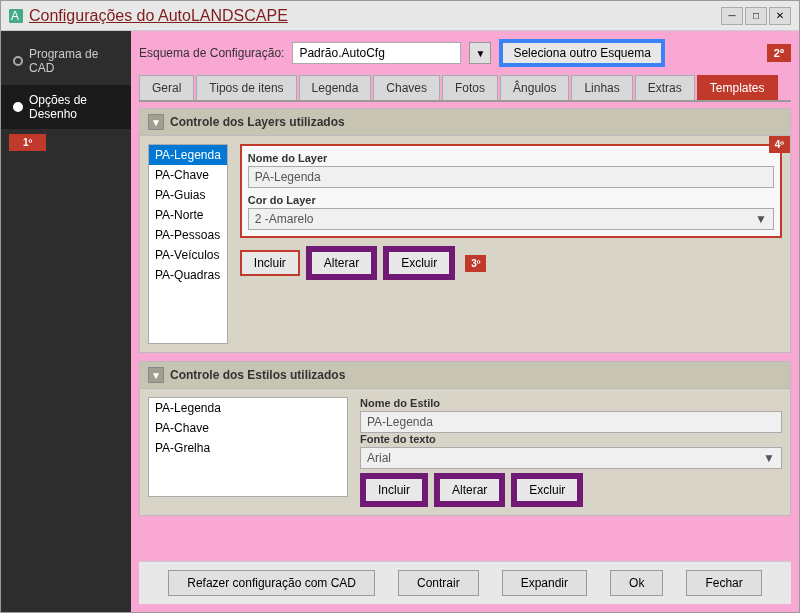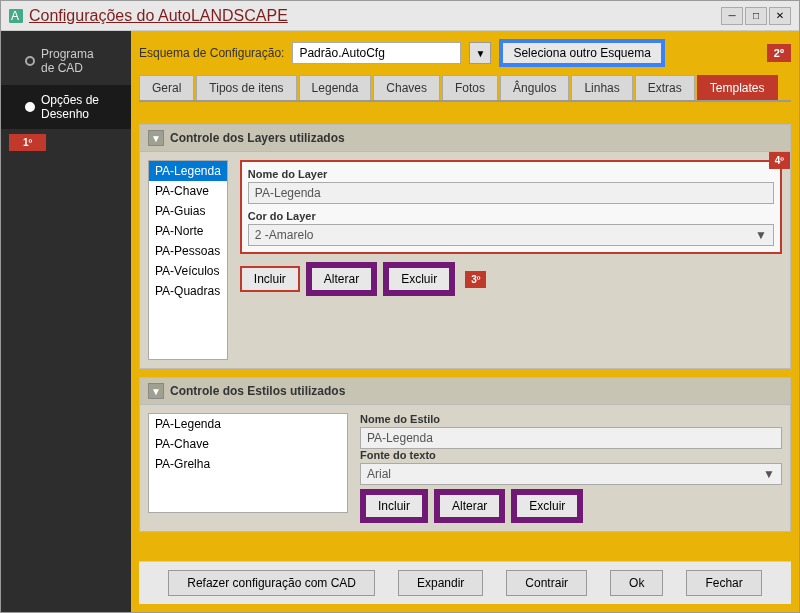--- a/index.html
+++ b/index.html
@@ -10,36 +10,36 @@
     .title-bar { background: #e8e8e8; padding: 6px 8px; display: flex; align-items: center; justify-content: space-between; border-bottom: 1px solid #ccc; height: 30px; }
     .title-bar-left { display: flex; align-items: center; gap: 6px; }
     .title-bar-icon { width: 14px; height: 14px; background: #666; border-radius: 2px; }
     .title-bar-title { font-size: 16px; color: #7f1d1d; text-decoration: underline; }
     .title-bar-controls { display: flex; gap: 2px; }
     .title-btn { width: 22px; height: 18px; background: #ddd; border: 1px solid #aaa; cursor: pointer; display: flex; align-items: center; justify-content: center; font-size: 10px; }
     
     .content { display: flex; flex: 1; overflow: hidden; }
     
     .sidebar { width: 130px; background: #2d2d2d; padding: 8px 0; display: flex; flex-direction: column; gap: 2px; }
-    .sidebar-item { padding: 8px 24px; color: #ccc; cursor: pointer; display: flex; align-items: center; gap: 6px; font-size: 11px; }
+    .sidebar-item { padding: 8px 12px; color: #ccc; cursor: pointer; display: flex; align-items: center; gap: 6px; font-size: 11px; }
     .sidebar-item.active { background: #1a1a1a; color: white; }
     .radio-dot { width: 10px; height: 10px; border-radius: 50%; border: 2px solid #aaa; flex-shrink: 0; }
     .radio-dot.filled { background: white; border-color: white; }
     .badge-1 { background: #c0392b; color: white; font-size: 10px; font-weight: bold; padding: 1px 12px; border: 2px solid #c0392b; }
     
-    .main-panel { flex: 1; display: flex; flex-direction: column; padding: 8px; background: #eab308; }
+    .main-panel { flex: 1; display: flex; flex-direction: column; padding: 8px; background: #f9a8d4; }
     
     .schema-row { display: flex; align-items: center; gap: 8px; margin-bottom: 8px; }
     .schema-label { font-size: 12px; color: #333; white-space: nowrap; }
     .schema-input { flex: 0 0 160px; border: 1px solid #aaa; padding: 3px 6px; background: white; font-size: 12px; }
     .schema-btn-icon { width: 22px; height: 22px; background: #e0e0e0; border: 1px solid #999; display: flex; align-items: center; justify-content: center; cursor: pointer; font-size: 10px; }
     .schema-select-btn { border: 4px solid #3b82f6; padding: 3px 10px; background: #e8e8e8; cursor: pointer; font-size: 12px; }
     .badge-2 { background: #c0392b; color: white; font-size: 11px; font-weight: bold; padding: 1px 5px; border: 2px solid #c0392b; margin-left: auto; text-align: center; }
     
-    .tabs { display: flex; gap: 2px; border-bottom: 2px solid #999; margin-bottom: 22px; }
+    .tabs { display: flex; gap: 2px; border-bottom: 2px solid #999; margin-bottom: 6px; }
     .tab { padding: 5px 12px; background: #d8d8d8; border: 1px solid #aaa; border-bottom: none; cursor: pointer; font-size: 12px; color: #333; }
     .tab.active { background: #c0392b; color: white; border-color: #c0392b; }
     
     .panel { background: #d8d4c8; border: 1px solid #bbb; margin-bottom: 8px; }
     .panel-header { background: #c8c4b4; padding: 5px 8px; display: flex; align-items: center; gap: 6px; border-bottom: 1px solid #bbb; }
     .panel-expand-btn { width: 16px; height: 16px; background: #a0a090; border: 1px solid #888; display: flex; align-items: center; justify-content: center; cursor: pointer; font-size: 10px; color: white; }
     .panel-title { font-size: 12px; font-weight: bold; color: #333; }
     
     .panel-content { padding: 8px; display: flex; gap: 12px; }
     
@@ -208,20 +208,20 @@
               <button class="action-btn">Excluir</button>
             </div>
           </div>
         </div>
       </div>
 
       <div style="flex:1;"></div>
 
       <div class="bottom-bar">
         <button class="bottom-btn">Refazer configuração com CAD</button>
+        <button class="bottom-btn">Contrair</button>
         <button class="bottom-btn">Expandir</button>
-        <button class="bottom-btn">Contrair</button>
         <button class="bottom-btn">Ok</button>
         <button class="bottom-btn">Fechar</button>
       </div>
     </div>
   </div>
 </div>
 
 </body></html>

